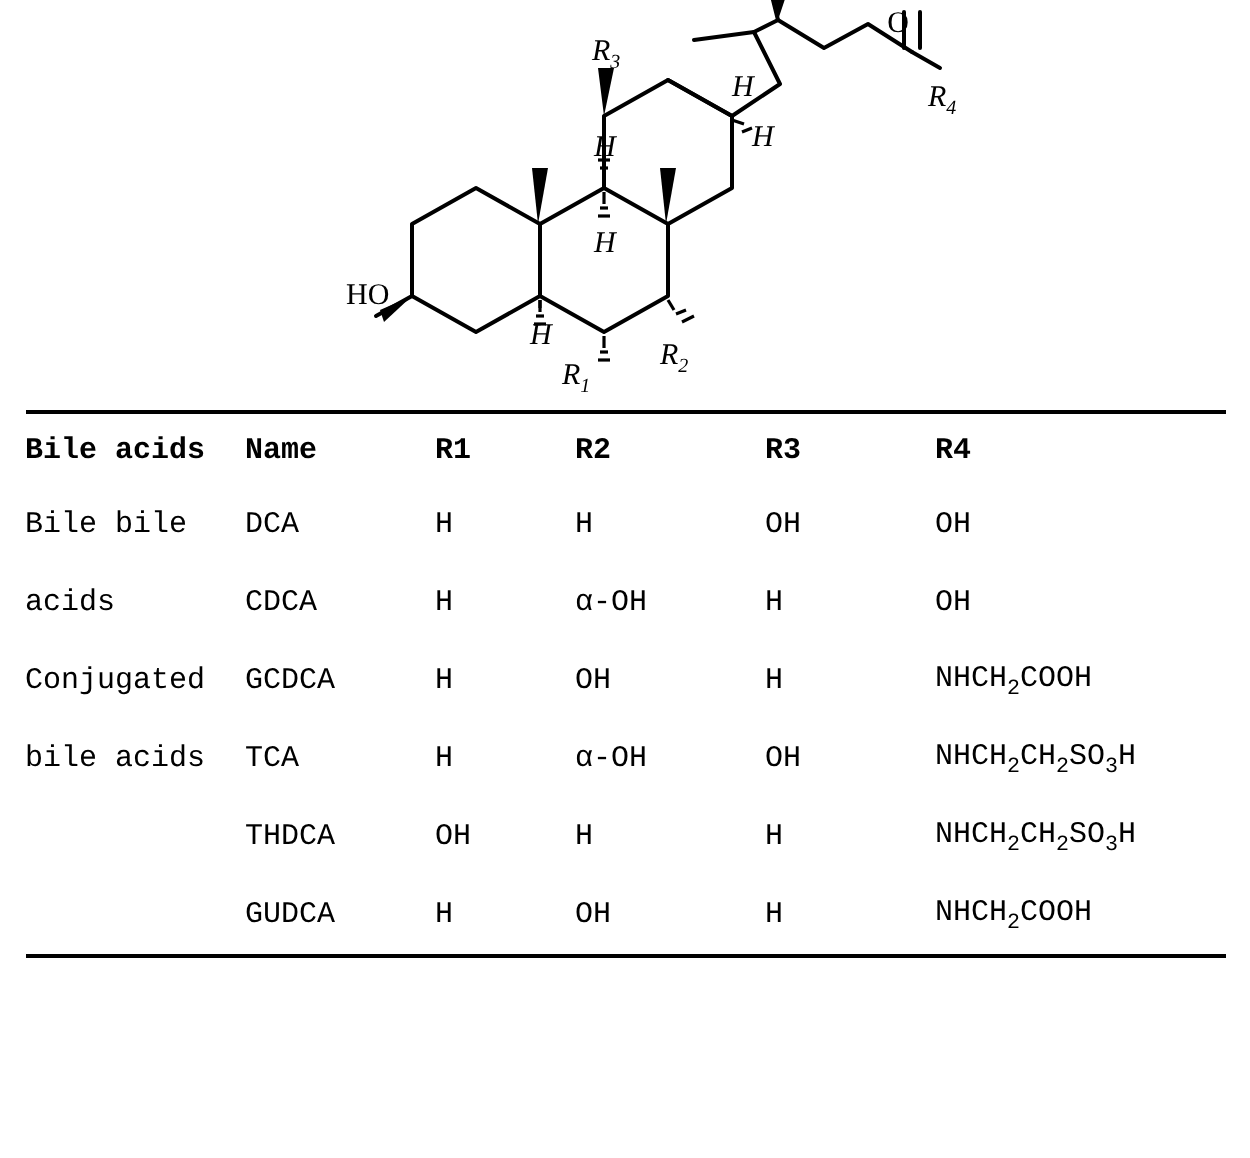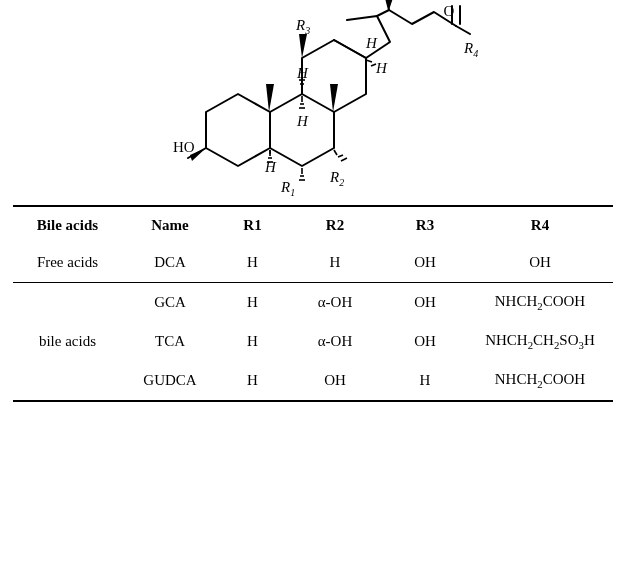--- a/index.html
+++ b/index.html
@@ -43,25 +43,26 @@
   }
 
   
   table.bile {
     border-collapse: collapse;
     width: 600px;
     margin: 0 auto;
     font-size: 15px;
   }
   table.bile th, table.bile td {
-    text-align: center;
+    text-align: left;
     vertical-align: middle;
     padding: 0;
     height: 39px;
     font-weight: normal;
+    font-family: Liberation Mono, monospace;
   }
   table.bile thead th {
     font-weight: bold;
     height: 36px;
   }
   .rule-top td, .rule-top th { border-top: 2.2px solid #000; }
   .rule-mid td, .rule-mid th { border-top: 1.1px solid #000; }
   .rule-bottom td { border-bottom: 2.2px solid #000; }
   .col-group { width: 110px; }
   .col-name { width: 95px; }
@@ -177,42 +178,58 @@
         <th>Name</th>
         <th>R1</th>
         <th>R2</th>
         <th>R3</th>
         <th>R4</th>
       </tr>
     </thead>
     <tbody>
 
       <tr>
-        <td>Free acids</td>
+        <td>Bile bile</td>
         <td>DCA</td>
         <td>H</td>
         <td>H</td>
         <td>OH</td>
         <td>OH</td>
       </tr>
-
-      <tr class="rule-mid">
-        <td></td>
-        <td>GCA</td>
+      <tr>
+        <td>acids</td>
+        <td>CDCA</td>
         <td>H</td>
         <td>α-OH</td>
-        <td>OH</td>
+        <td>H</td>
+        <td>OH</td>
+      </tr>
+
+      <tr>
+        <td>Conjugated</td>
+        <td>GCDCA</td>
+        <td>H</td>
+        <td>OH</td>
+        <td>H</td>
         <td class="grp">NHCH<sub>2</sub>COOH</td>
       </tr>
       <tr>
         <td>bile acids</td>
         <td>TCA</td>
         <td>H</td>
         <td>α-OH</td>
         <td>OH</td>
+        <td class="grp">NHCH<sub>2</sub>CH<sub>2</sub>SO<sub>3</sub>H</td>
+      </tr>
+      <tr>
+        <td></td>
+        <td>THDCA</td>
+        <td>OH</td>
+        <td>H</td>
+        <td>H</td>
         <td class="grp">NHCH<sub>2</sub>CH<sub>2</sub>SO<sub>3</sub>H</td>
       </tr>
       <tr class="rule-bottom">
         <td></td>
         <td>GUDCA</td>
         <td>H</td>
         <td>OH</td>
         <td>H</td>
         <td class="grp">NHCH<sub>2</sub>COOH</td>
       </tr>

